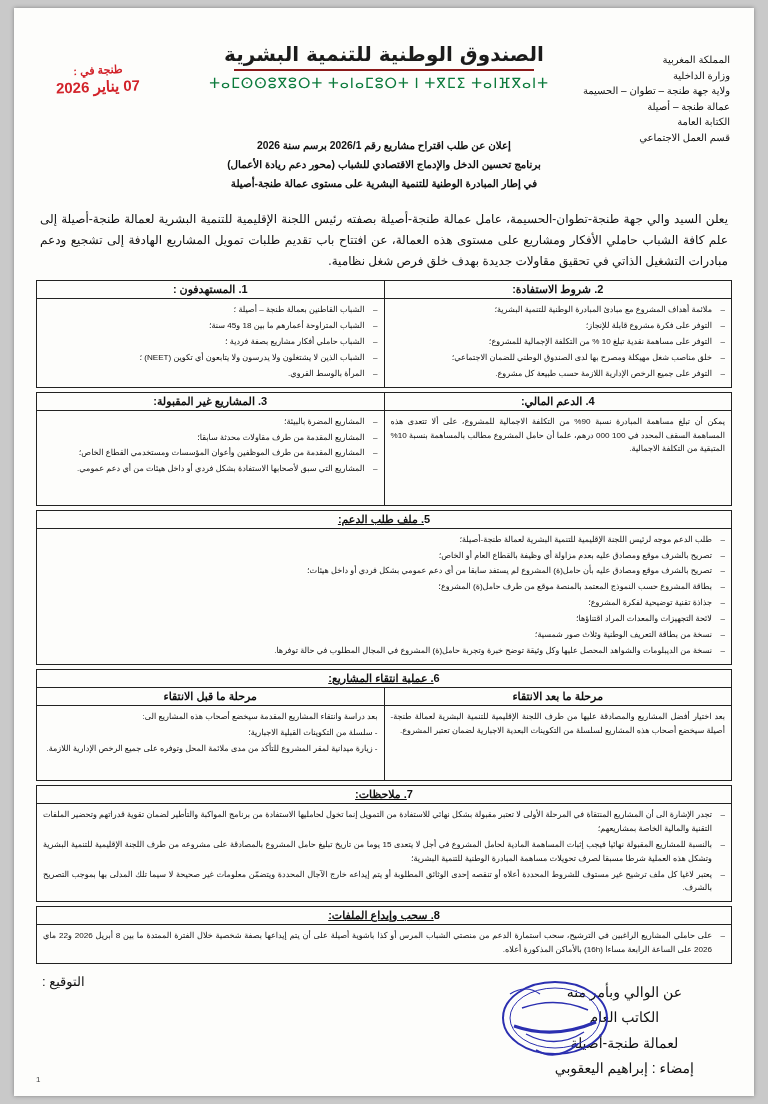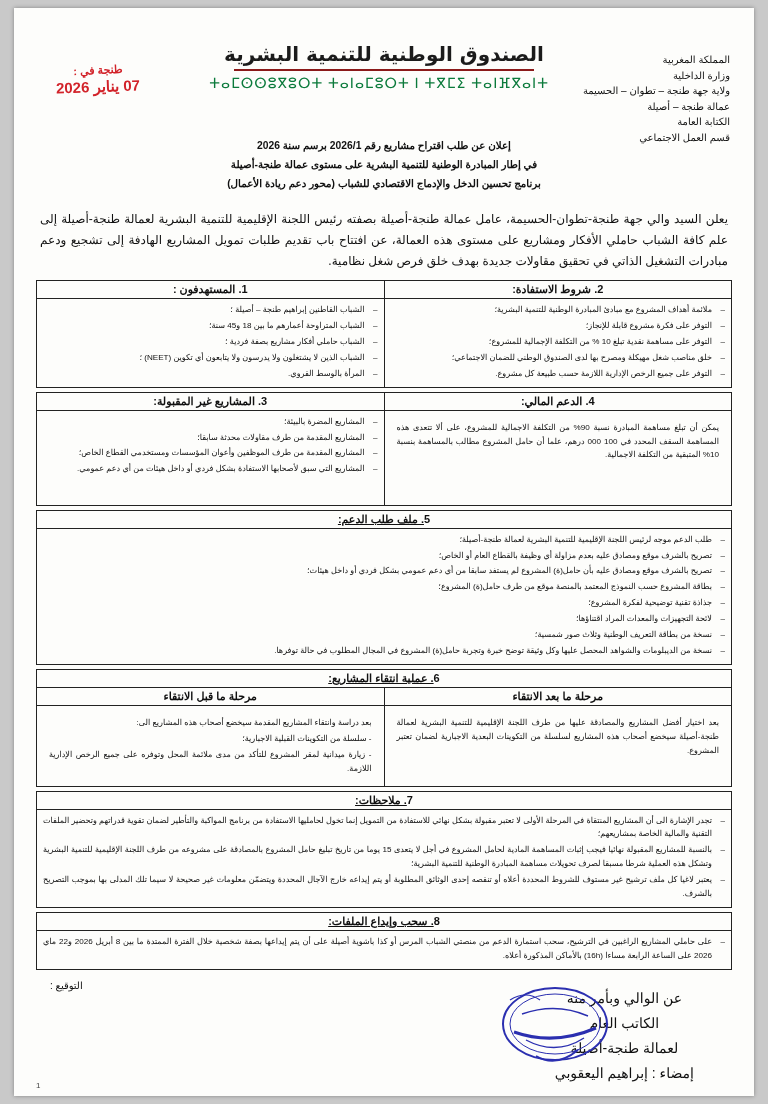--- a/index.html
+++ b/index.html
@@ -81,21 +81,21 @@
   }
   .cellbody{font-size:8.1px;line-height:1.72;color:#111;}
   ul.dash{margin:0;padding:0;list-style:none;}
   ul.dash>li{
     position:relative;padding-right:13px;margin-bottom:2px;
     text-align:justify;
   }
   ul.dash>li:before{
     content:"–";position:absolute;right:0;top:0;color:#111;
   }
-  ul.plain{margin:6px;padding:0;list-style:none;}
+  ul.plain{margin:0;padding:0;list-style:none;}
   ul.plain>li{margin-bottom:2px;text-align:justify;}
   .u{text-decoration:underline;}
 
   
   .foot{position:relative;height:108px;margin-top:10px;}
   .sig{
     position:absolute;right:38px;top:6px;text-align:center;
     font-size:14px;line-height:1.8;color:#111;margin-left:30px;
   }
   .stamp{
@@ -131,22 +131,22 @@
 
       <div class="hdr-center">
         <div class="logo-ar">الصندوق الوطنية للتنمية البشرية</div>
         <div class="logo-rule"></div>
         <div class="logo-tif">ⵜⴰⵎⵙⵙⵓⴳⵓⵔⵜ ⵜⴰⵏⴰⵎⵓⵔⵜ ⵏ ⵜⴳⵎⵉ ⵜⴰⵏⴼⴳⴰⵏⵜ</div>
       </div>
     </div>
 
     <div class="title-block">
       <div>إعلان عن طلب اقتراح مشاريع رقم 2026/1 برسم سنة 2026</div>
+      <div>برنامج تحسين الدخل والإدماج الاقتصادي للشباب (محور دعم ريادة الأعمال)</div>
       <div>في إطار المبادرة الوطنية للتنمية البشرية على مستوى عمالة طنجة-أصيلة</div>
-      <div>برنامج تحسين الدخل والإدماج الاقتصادي للشباب (محور دعم ريادة الأعمال)</div>
     </div>
 
     <div class="intro">يعلن السيد والي جهة طنجة-تطوان-الحسيمة، عامل عمالة طنجة-أصيلة بصفته رئيس اللجنة الإقليمية للتنمية البشرية لعمالة طنجة-أصيلة إلى علم كافة الشباب حاملي الأفكار ومشاريع على مستوى هذه العمالة، عن افتتاح باب تقديم طلبات تمويل المشاريع الهادفة إلى تشجيع ودعم مبادرات التشغيل الذاتي في تحقيق مقاولات جديدة بهدف خلق فرص شغل نظامية.</div>
 
     <table class="grid">
       <tbody>
           <tr>
         <td class="sec-head" style="width:50%">
           <span>2</span><span>. شروط الاستفادة:</span>
         </td>
@@ -159,21 +159,21 @@
           <ul class="dash">
             <li>ملائمة أهداف المشروع مع مبادئ المبادرة الوطنية للتنمية البشرية؛</li>
             <li>التوفر على فكرة مشروع قابلة للإنجاز؛</li>
             <li>التوفر على مساهمة نقدية تبلغ 10 % من التكلفة الإجمالية للمشروع؛</li>
             <li>خلق مناصب شغل مهيكلة ومصرح بها لدى الصندوق الوطني للضمان الاجتماعي؛</li>
             <li>التوفر على جميع الرخص الإدارية اللازمة حسب طبيعة كل مشروع.</li>
           </ul>
         </td>
         <td class="cellbody">
           <ul class="dash">
-            <li>الشباب القاطنين إبراهيم طنجة – أصيلة ؛</li>
+            <li>الشباب القاطنين بعمالة طنجة – أصيلة ؛</li>
             <li>الشباب المتراوحة أعمارهم ما بين 18 و45 سنة؛</li>
             <li>الشباب حاملي أفكار مشاريع بصفة فردية ؛</li>
             <li>الشباب الذين لا يشتغلون ولا يدرسون ولا يتابعون أي تكوين (NEET) ؛</li>
             <li>المرأة بالوسط القروي.</li>
           </ul>
         </td>
       </tr>
     </tbody>
       </table>
 
@@ -306,19 +306,19 @@
           <ellipse cx="59" cy="44" rx="52" ry="36" fill="none" stroke="#2b2fb0" stroke-width="2"></ellipse>
           <ellipse cx="59" cy="44" rx="45" ry="30" fill="none" stroke="#2b2fb0" stroke-width="1"></ellipse>
           <path d="M18 52 q40 14 82 -4" fill="none" stroke="#2b2fb0" stroke-width="3"></path>
           <path d="M26 34 q34 -12 66 2" fill="none" stroke="#2b2fb0" stroke-width="1.4"></path>
           <path d="M30 60 q30 16 58 -2" fill="none" stroke="#2b2fb0" stroke-width="1.4"></path>
           <path d="M40 76 q20 12 42 -6" fill="none" stroke="#2b2fb0" stroke-width="2"></path>
           <path d="M14 20 q16 -10 30 0" fill="none" stroke="#2b2fb0" stroke-width="1.2"></path>
         </svg>
       </div>
 
-      <div style="position:absolute;left:14px;top:0;font-size:10px;color:#111;">التوقيع :</div>
+      <div style="position:absolute;left:6px;top:0;font-size:13px;color:#111;">التوقيع :</div>
 
       <div class="pagenum">1</div>
     </div>
 
   </div>
 </div>
 
 </body></html>

